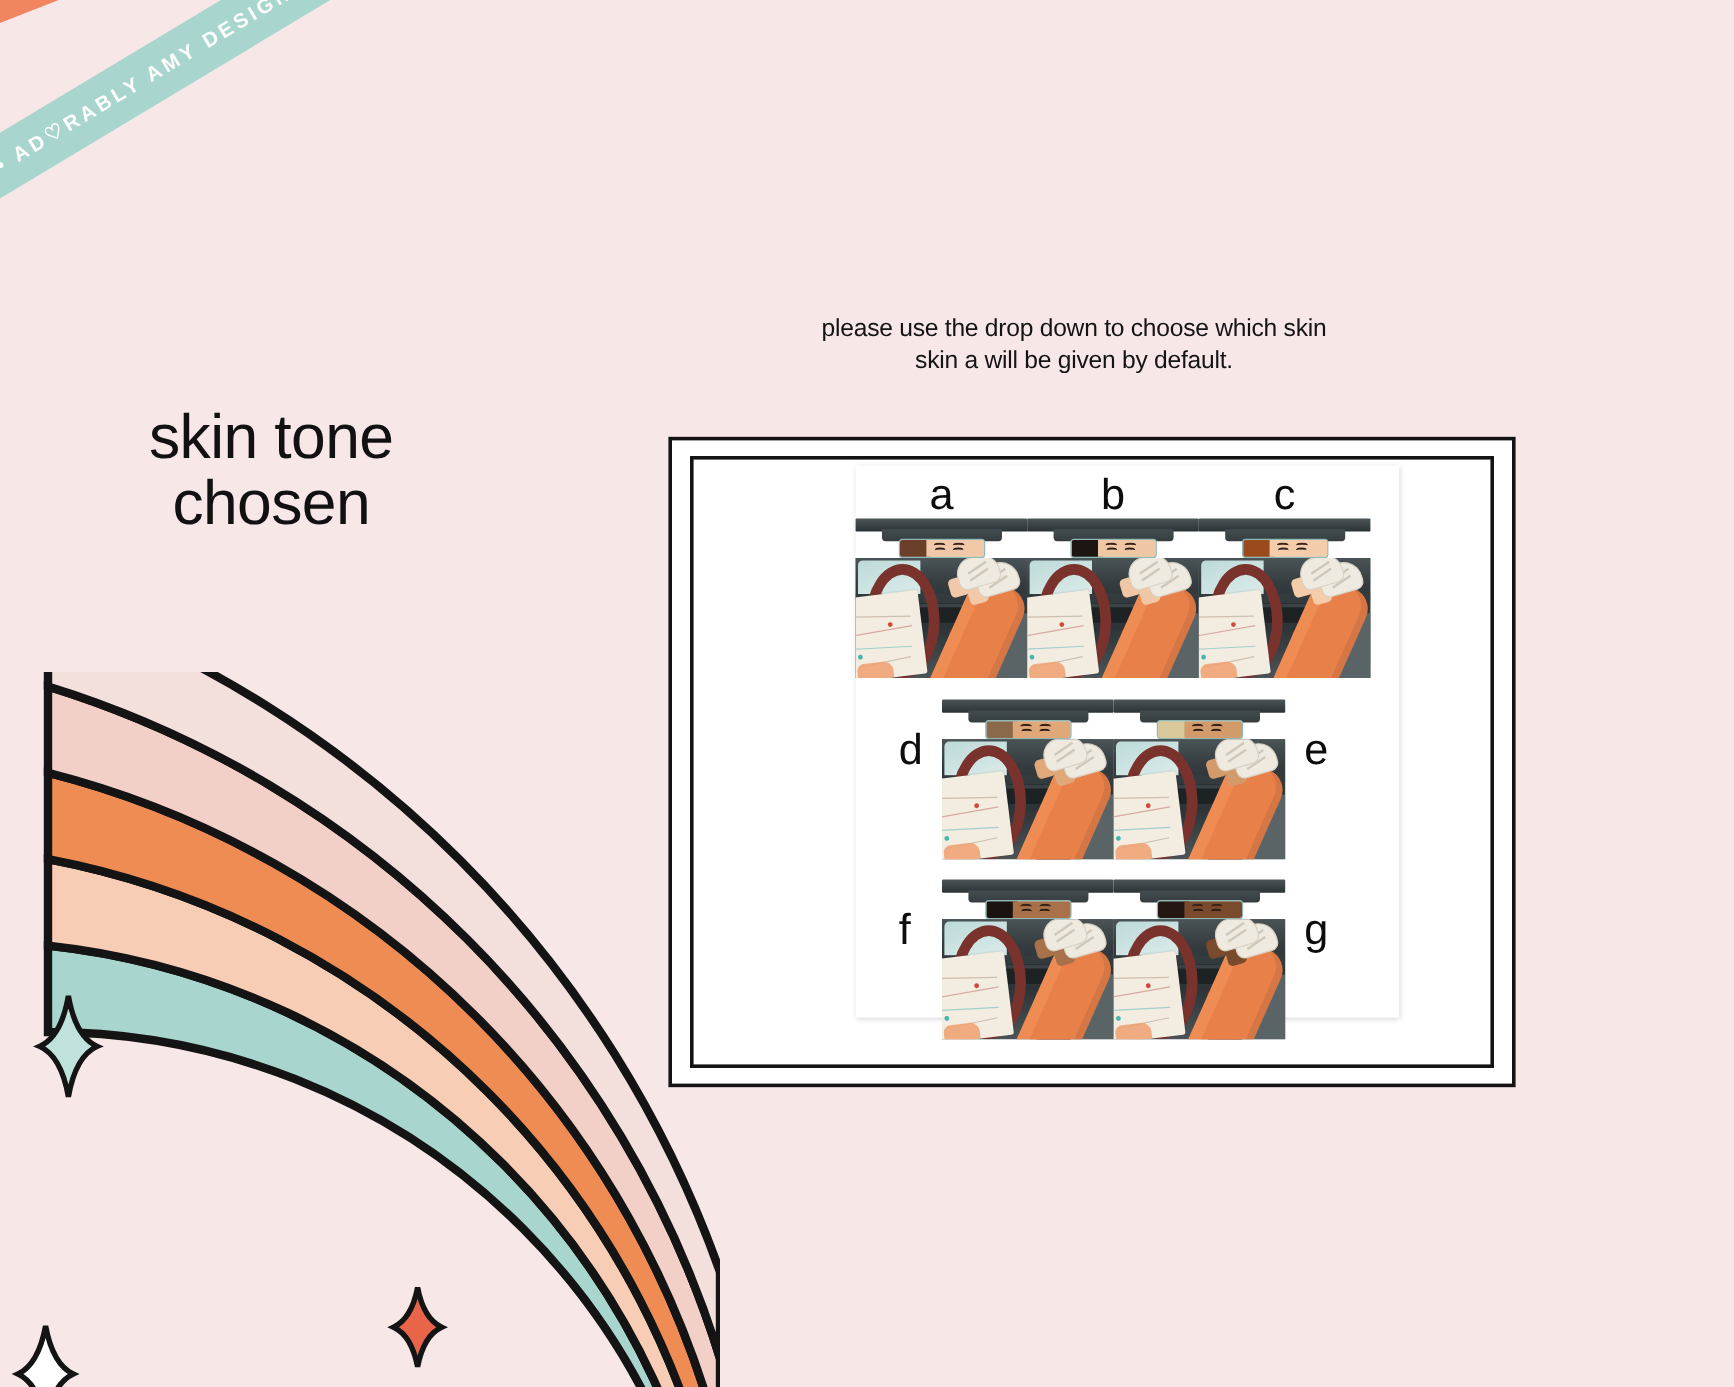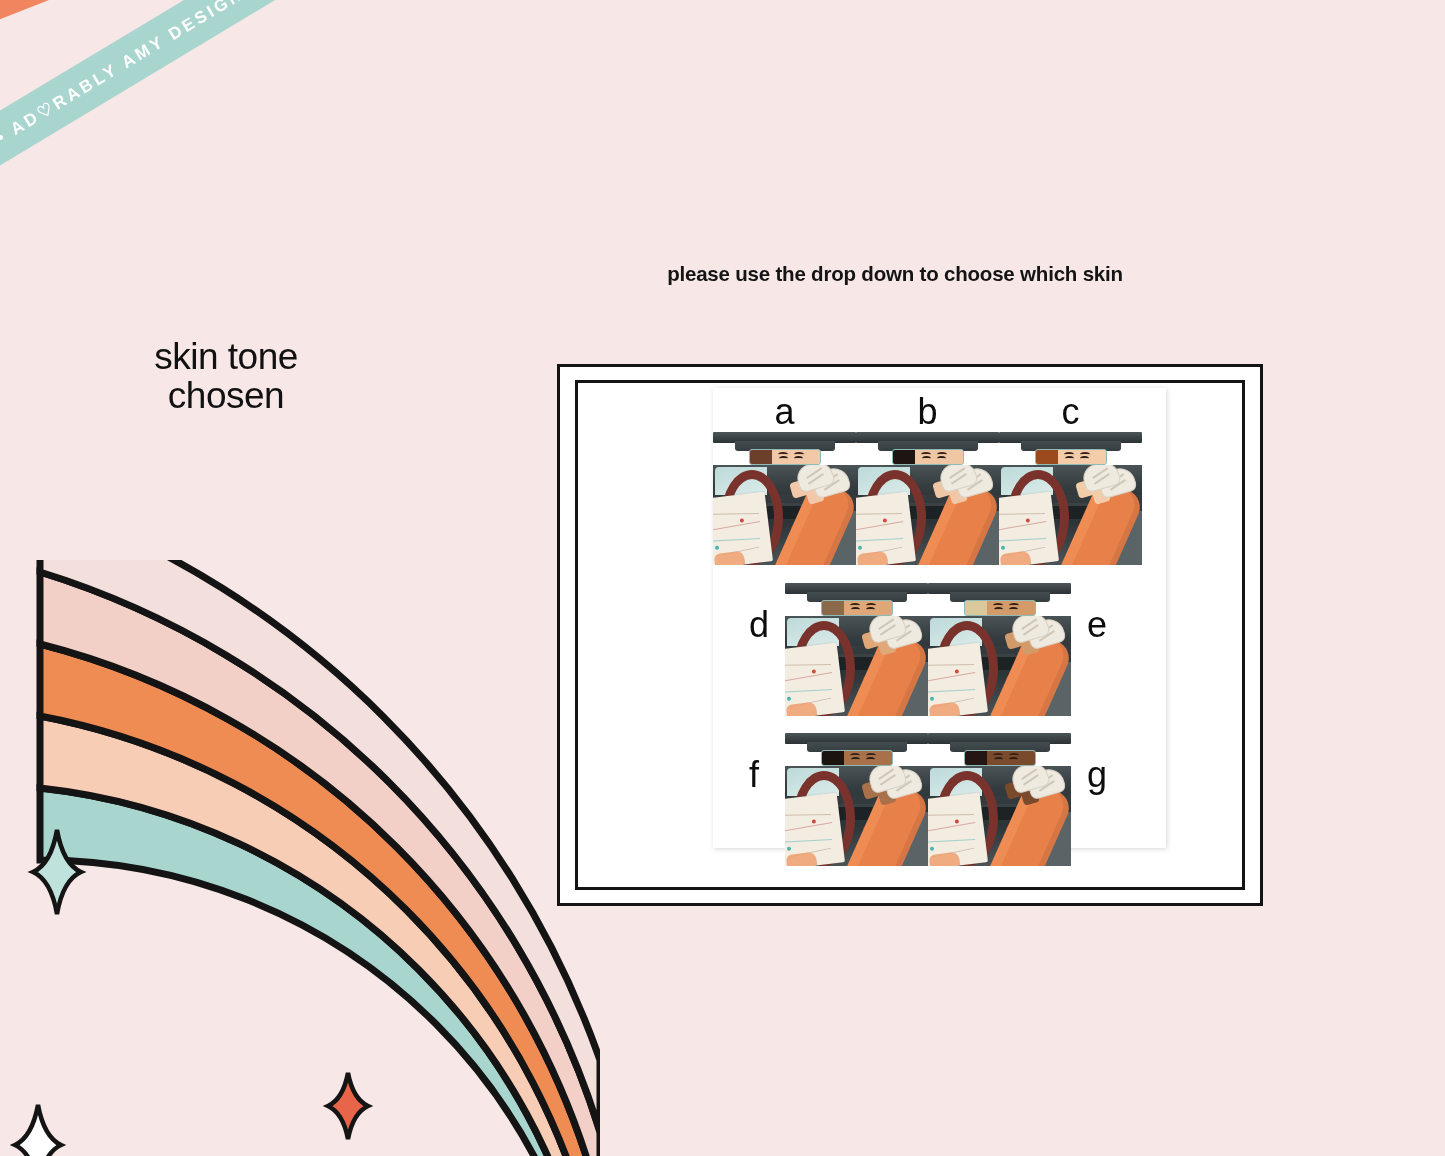--- a/index.html
+++ b/index.html
@@ -42,31 +42,31 @@
   }
   .banner span{display:inline-block;}
 
   
   #rainbow{position:absolute;left:-300px;top:560px;width:900px;height:900px;z-index:2;}
 
   
   #title{
     position:absolute;left:104px;top:338px;width:244px;
     text-align:center;color:#111;
-    font-size:37px;line-height:1.05;font-weight:400;
+    font-size:52px;line-height:1.05;font-weight:400;
     letter-spacing:-0.5px;
     z-index:4;
   }
   #title .l2{display:block;}
 
   
   #instruction{
     position:absolute;left:655px;top:260px;width:480px;
     text-align:center;color:#141414;
-    font-size:20.5px;line-height:1.34;font-weight:700;
+    font-size:20.5px;line-height:1.34;font-weight:400;
     letter-spacing:-0.2px;
     z-index:4;
   }
   #instruction div{display:block;}
 
   
   #panel{
     position:absolute;left:557px;top:364px;width:706px;height:542px;
     background:#ffffff;
     border:3px solid #141414;
@@ -317,20 +317,21 @@
     <span>PLAN LIFE AD♡RABLY  •  PLAN LIFE AD♡RABLY  •  PLAN LIFE AD♡RABLY  • </span>
   </div>
 
   <div id="title">
     <span>skin tone</span>
     <span class="l2">chosen</span>
   </div>
 
   <div id="instruction">
     <div>please use the drop down to choose which skin</div>
+    <div>skin a will be given by default.</div>
   </div>
 
   <div id="panel">
     <div id="panel-inner">
       <div id="sheet">
 
         <div class="row" id="row1" style="left:0px;top:44px;">
           <div class="cell">
             <span class="letter">a</span>
             <div class="mirror">

